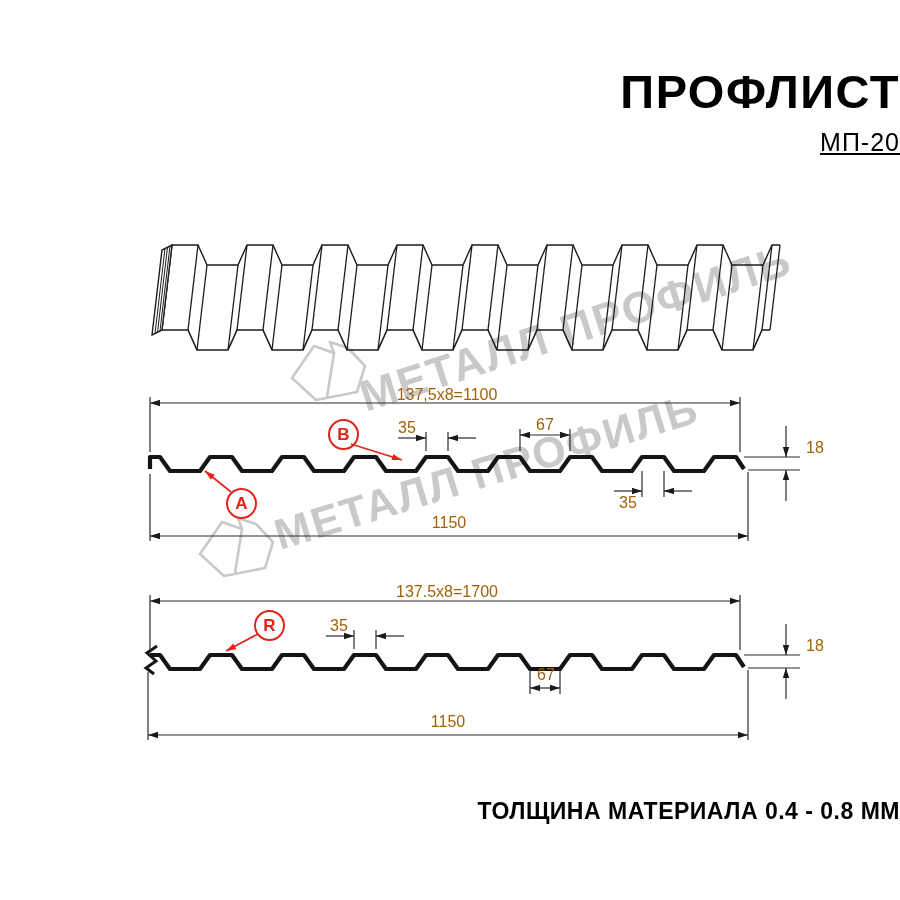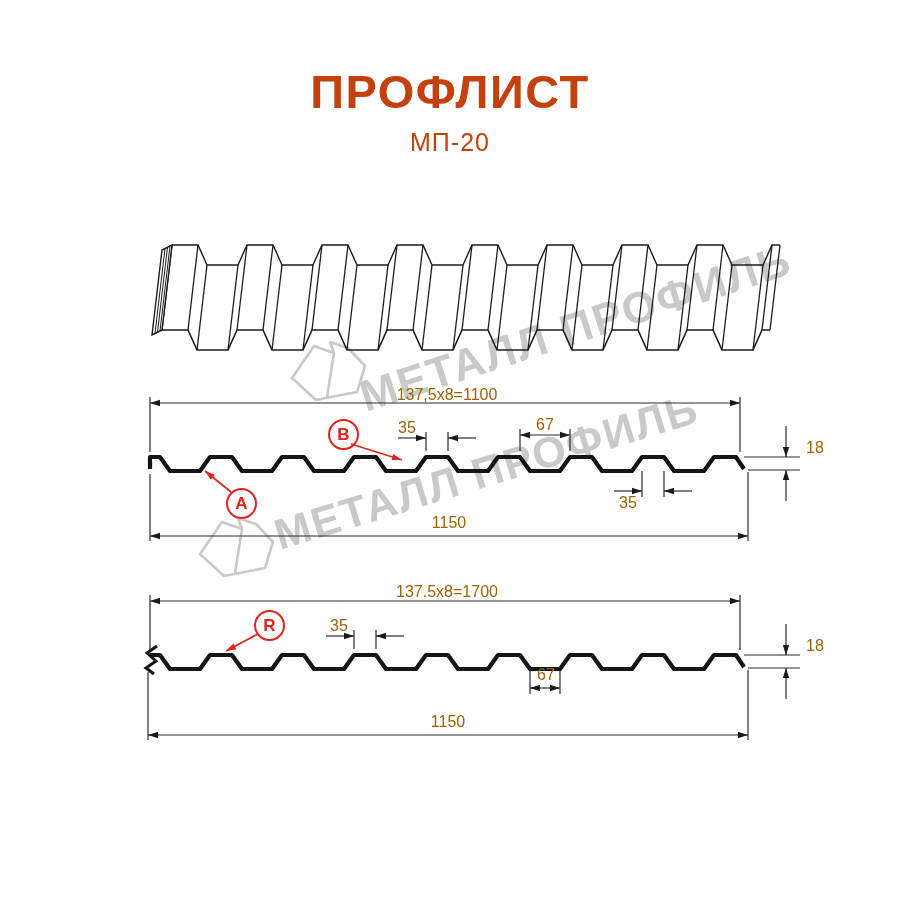--- a/index.html
+++ b/index.html
@@ -1,21 +1,21 @@
 <!DOCTYPE html>
 <html><head>
 <meta charset="utf-8">
 <style>
   html,body{margin:0;padding:0;background:#fff;}
   .page{position:relative;width:900px;height:900px;background:#ffffff;overflow:hidden;
         font-family:"Liberation Sans",sans-serif;}
   .page svg{position:absolute;left:0;top:0;}
-  .txt{position:absolute;left:0;right:0;text-align:center;color:#c2410c;}
+  .txt{position:absolute;left:0;right:0;text-align:right;color:#000000;}
   .title{top:64px;font-size:47px;font-weight:800;letter-spacing:1.5px;}
-  .subtitle{top:128px;font-size:25px;font-weight:500;letter-spacing:1px;}
+  .subtitle{top:128px;font-size:25px;font-weight:500;letter-spacing:1px;text-decoration:underline;}
   .footer{top:798px;font-size:23px;font-weight:600;letter-spacing:.5px;}
   .dim{position:absolute;transform:translateX(-50%);font-size:16px;color:#a16207;white-space:nowrap;}
   .dim.nl{transform:none;margin-left:15px;}
   .callout{position:absolute;width:27px;height:27px;border:2.5px solid #e2231a;border-radius:50%;
            color:#e2231a;font-weight:700;font-size:17px;line-height:27px;text-align:center;
            background:transparent;}
 </style>
 </head>
 <body>
 
@@ -141,20 +141,21 @@
         <polygon points="0,0 -10,-3.2 -10,3.2" fill="#e2231a" transform="translate(205,471) rotate(-141.0724564072077)"></polygon>
         <line x1="351" y1="444" x2="402" y2="460" stroke="#e2231a" stroke-width="1.7"></line>
         <polygon points="0,0 -10,-3.2 -10,3.2" fill="#e2231a" transform="translate(402,460) rotate(17.417970792202837)"></polygon>
         <line x1="258" y1="634" x2="226" y2="651" stroke="#e2231a" stroke-width="1.7"></line>
         <polygon points="0,0 -10,-3.2 -10,3.2" fill="#e2231a" transform="translate(226,651) rotate(152.02052561151987)"></polygon>
       </g>
     </svg>
 
   <div class="txt title">ПРОФЛИСТ</div>
   <div class="txt subtitle">МП-20</div>
+  <div class="txt footer">ТОЛЩИНА МАТЕРИАЛА 0.4 - 0.8 ММ</div>
 
   <div class="dim" style="left:447px;top:386px;">137,5x8=1100</div>
   <div class="dim" style="left:407px;top:419px;">35</div>
   <div class="dim" style="left:545px;top:416px;">67</div>
   <div class="dim nl" style="left:791px;top:439px;">18</div>
   <div class="dim" style="left:628px;top:494px;">35</div>
   <div class="dim" style="left:449px;top:514px;">1150</div>
 
   <div class="dim" style="left:447px;top:583px;">137.5x8=1700</div>
   <div class="dim" style="left:339px;top:617px;">35</div>

